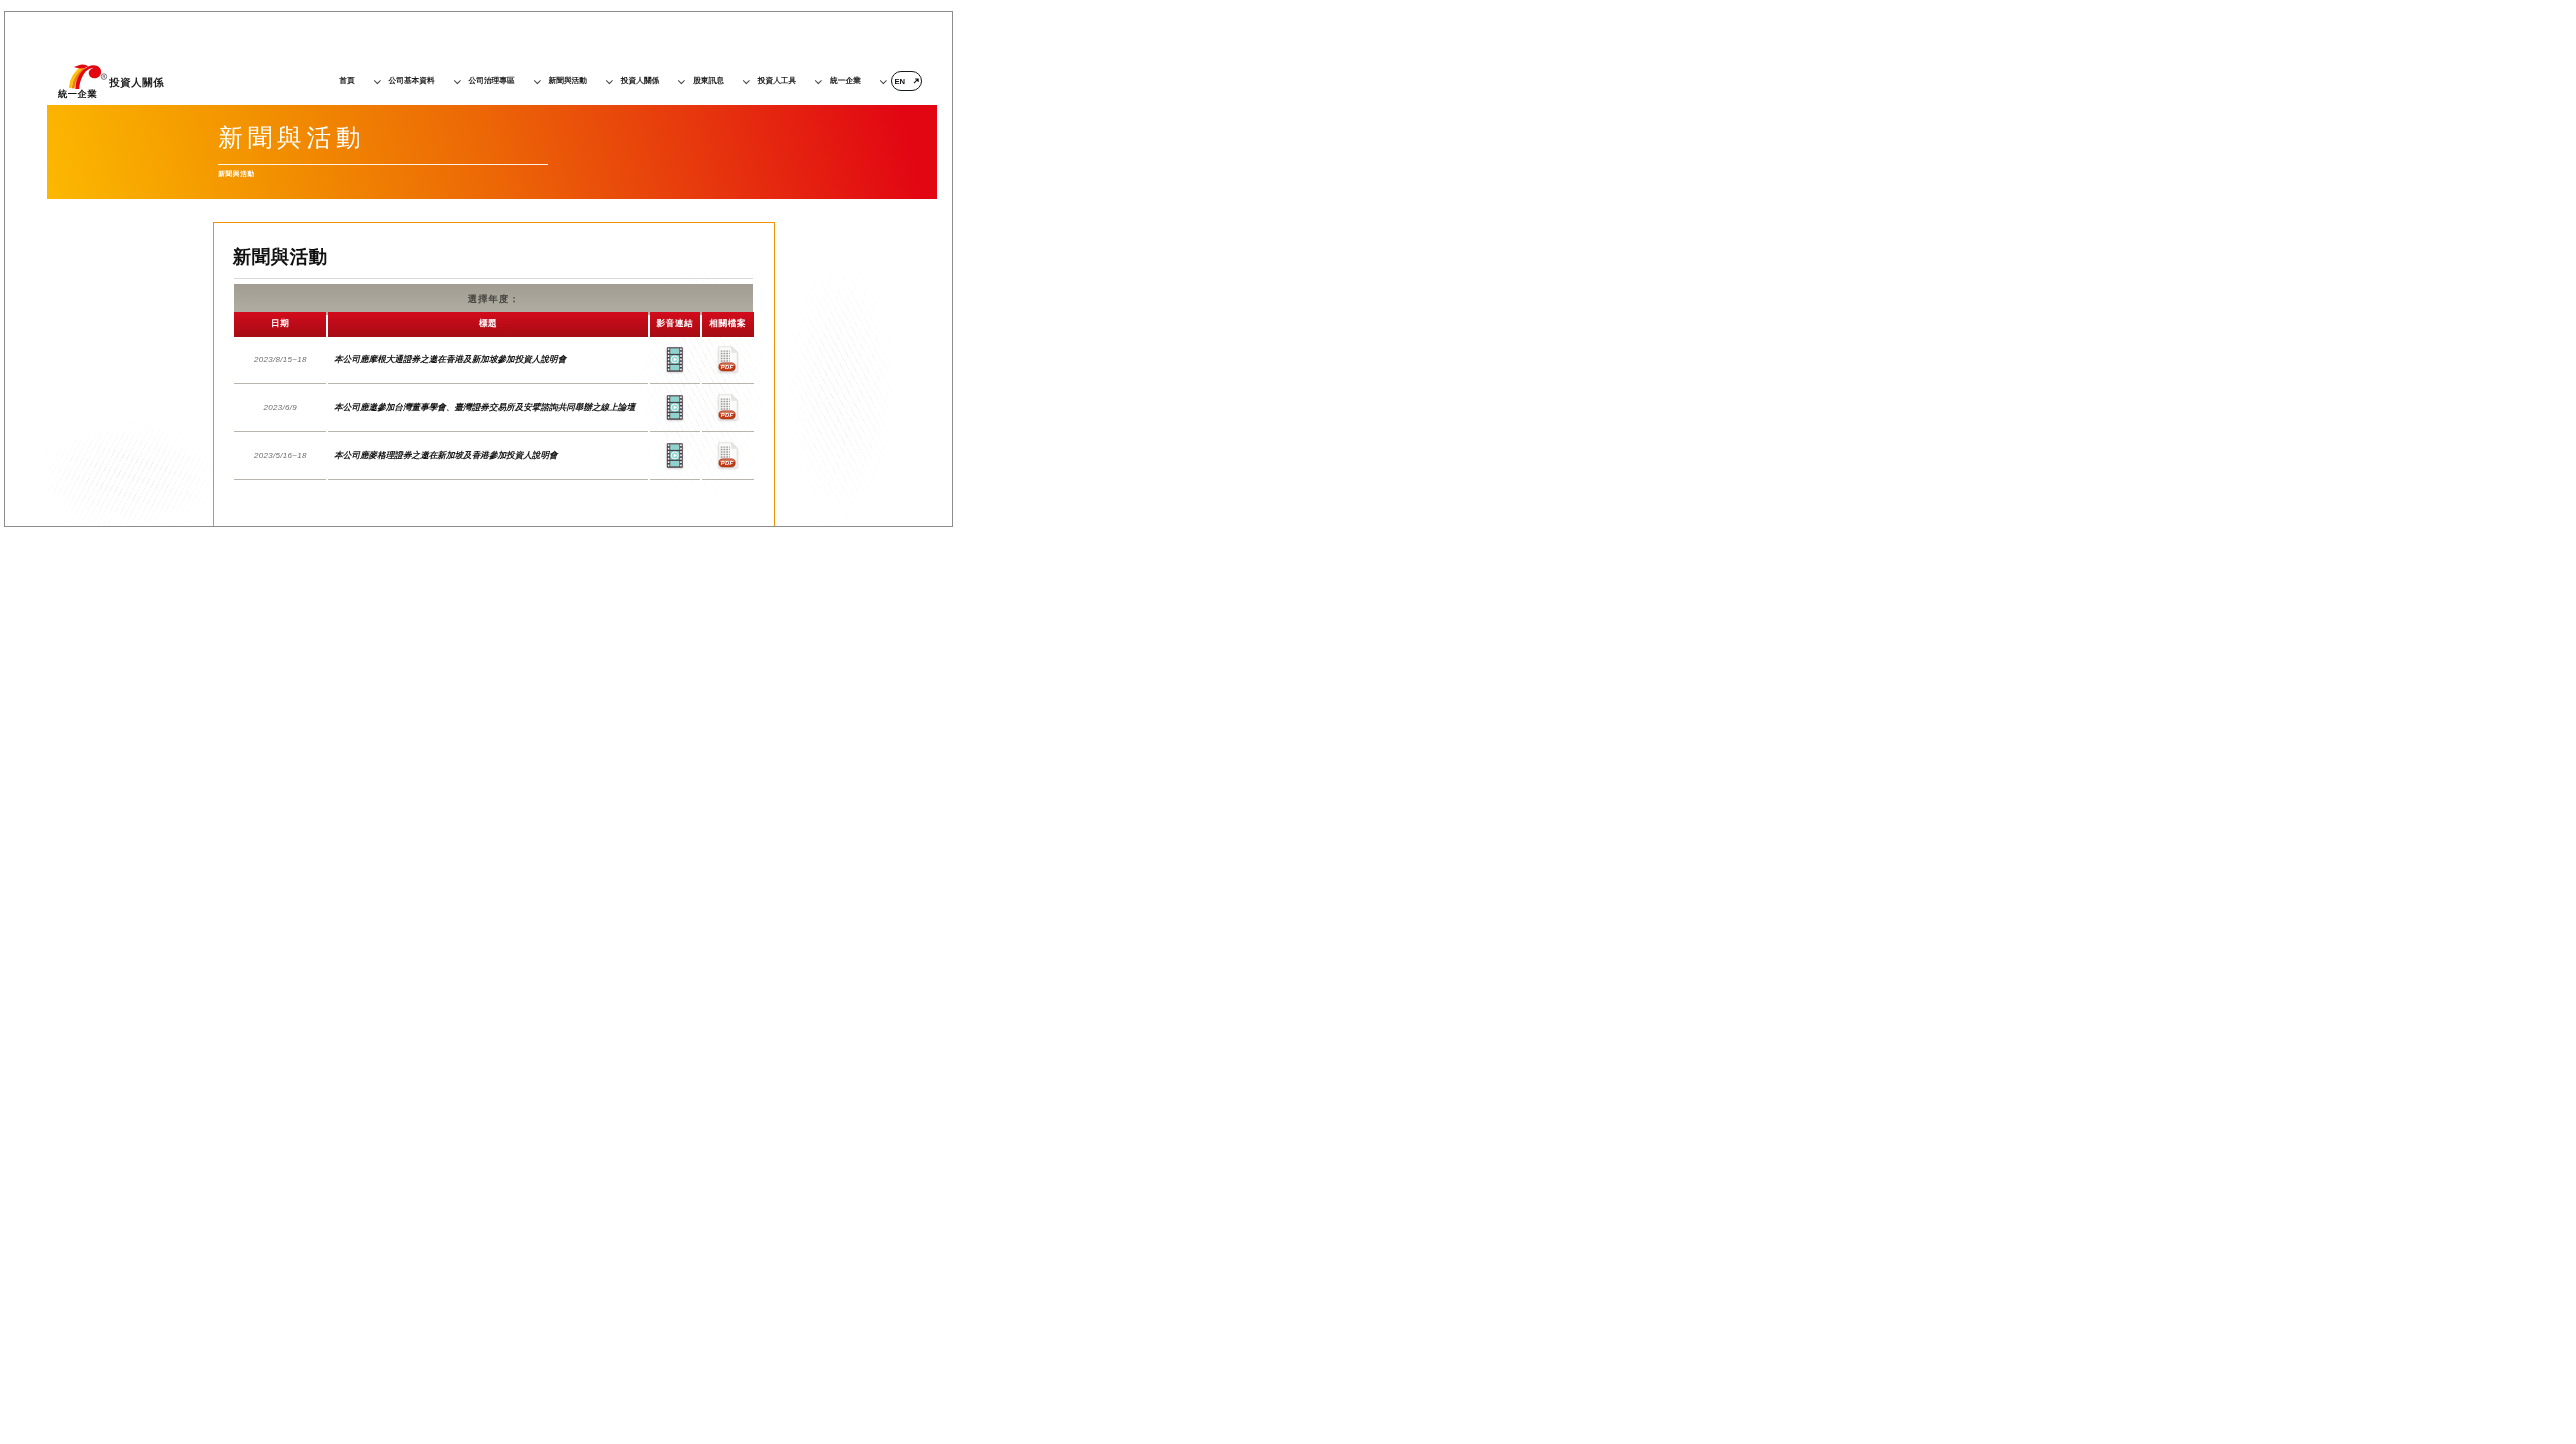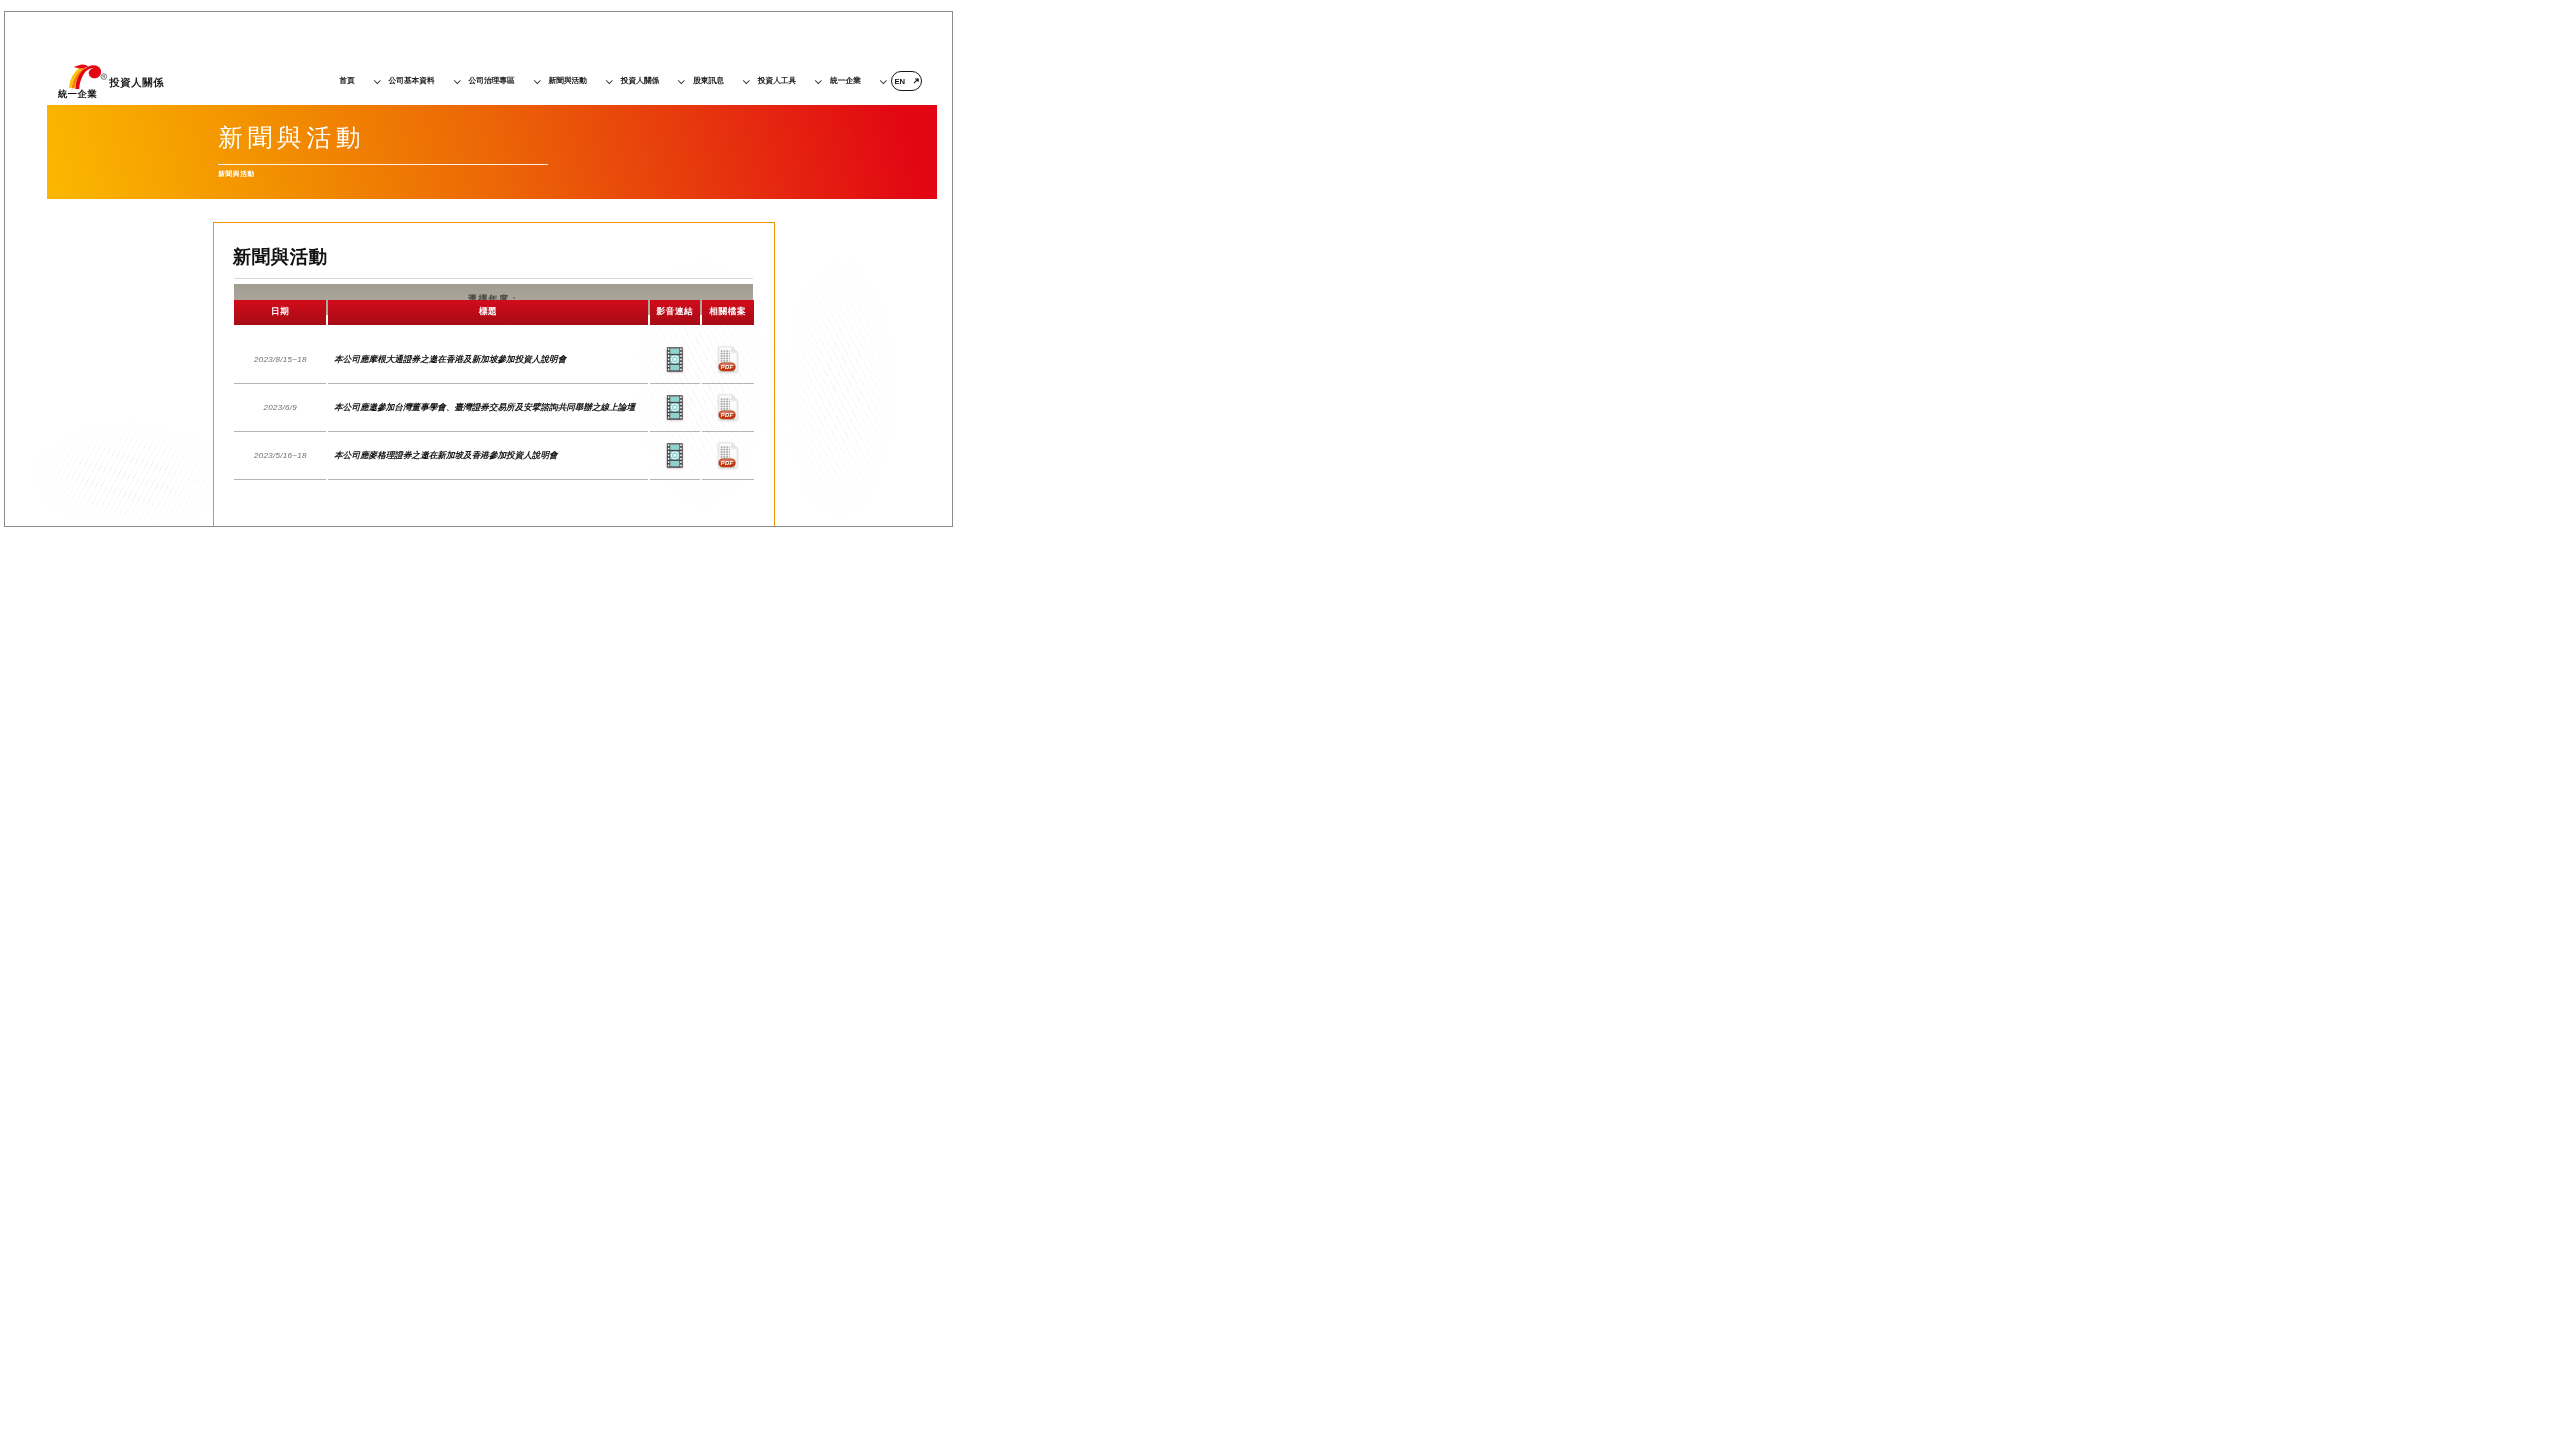--- a/index.html
+++ b/index.html
@@ -29,21 +29,21 @@
     -webkit-mask-image:radial-gradient(closest-side,#000 30%,transparent 100%);mask-image:radial-gradient(closest-side,#000 30%,transparent 100%);}
   .hatch-in{position:absolute;right:0.6px;top:24.5px;width:144px;height:270px;background:repeating-linear-gradient(62deg,rgba(0,0,0,0) 0 4.9px,#ededed 4.9px 5.5px);opacity:.7;
     -webkit-mask-image:radial-gradient(closest-side,#000 30%,transparent 100%);mask-image:radial-gradient(closest-side,#000 30%,transparent 100%);}
 
   
   .content-box{position:absolute;left:208px;top:210px;width:562px;height:304px;border:0.6px solid #f29200;border-bottom:none;background:#fff;z-index:1;box-sizing:border-box;}
   .content-heading{position:absolute;left:18.4px;top:21px;font-size:18.4px;font-weight:900;color:#101010;letter-spacing:0.6px;}
   .table-topline{position:absolute;left:20px;top:55px;width:519px;height:0.6px;background:#d9d9d9;}
   .year-bar{position:absolute;left:20px;top:61px;width:519px;height:31px;background:linear-gradient(#a19d92,#b2aea3);display:flex;align-items:center;justify-content:center;font-size:9.2px;font-weight:700;color:#45443e;letter-spacing:1.2px;cursor:pointer;}
   .tbl{position:absolute;left:20px;width:519px;display:grid;grid-template-columns:92px 320px 50px 52px;column-gap:1.8px;}
-  .tbl-head{top:77px;}
+  .tbl-head{top:89px;}
   .tbl-head .hcell{height:24.5px;background:linear-gradient(#d30b1c,#a50c14);color:#fff;font-size:8.6px;font-weight:700;display:flex;align-items:center;justify-content:center;letter-spacing:0.6px;}
   .tbl-body{top:113px;grid-auto-rows:48px;font-style:italic;}
   .cell{border-bottom:1.2px solid #b9b5ae;display:flex;align-items:center;background:transparent;}
   .cell-date{justify-content:center;font-size:8px;color:#6a6a6a;letter-spacing:0.3px;}
   .cell-title{justify-content:flex-start;padding-left:6.1px;font-size:8.6px;font-weight:700;color:#151515;box-sizing:border-box;}
   .cell-icon{justify-content:center;cursor:pointer;}
   .icon-shadow{filter:drop-shadow(0 1.8px 1.2px rgba(0,0,0,.18));}
 </style>
 </head>
 <body>

